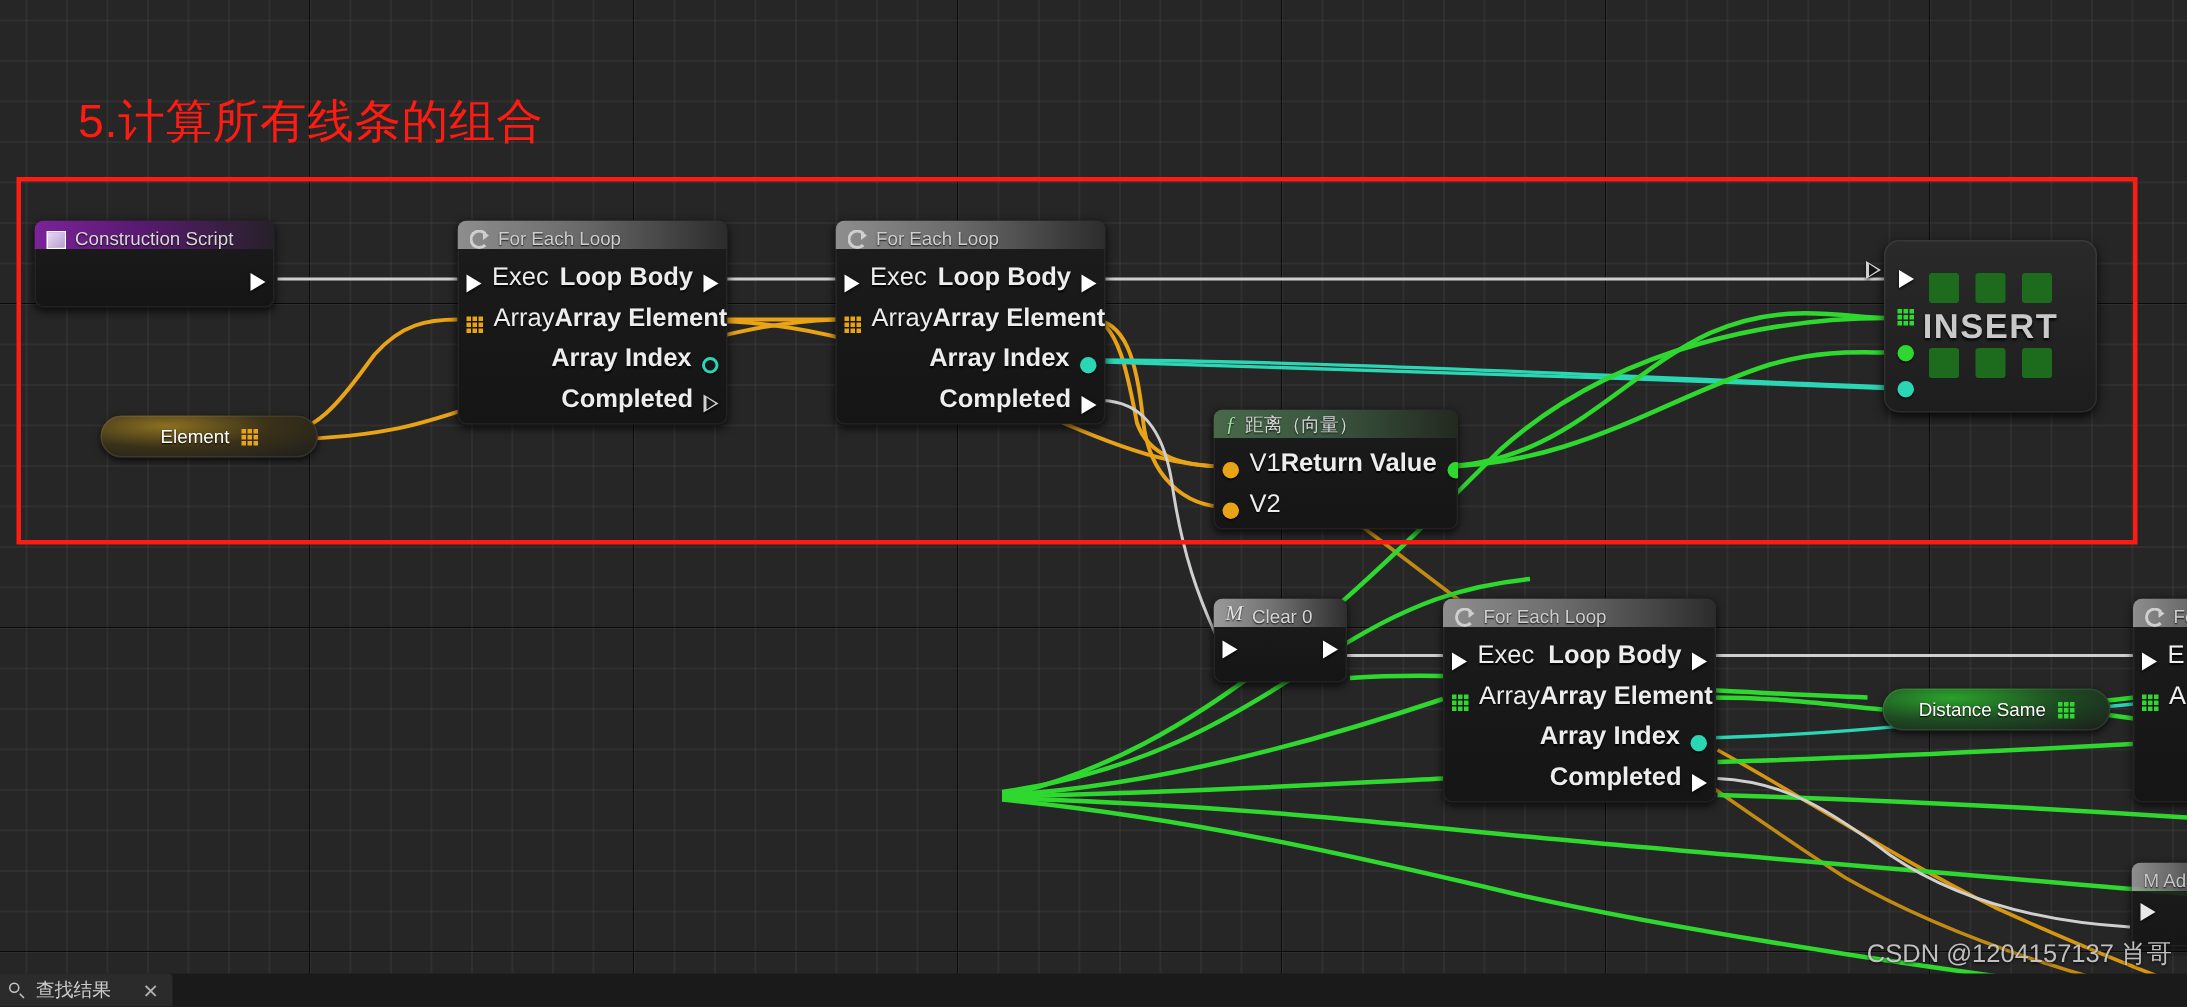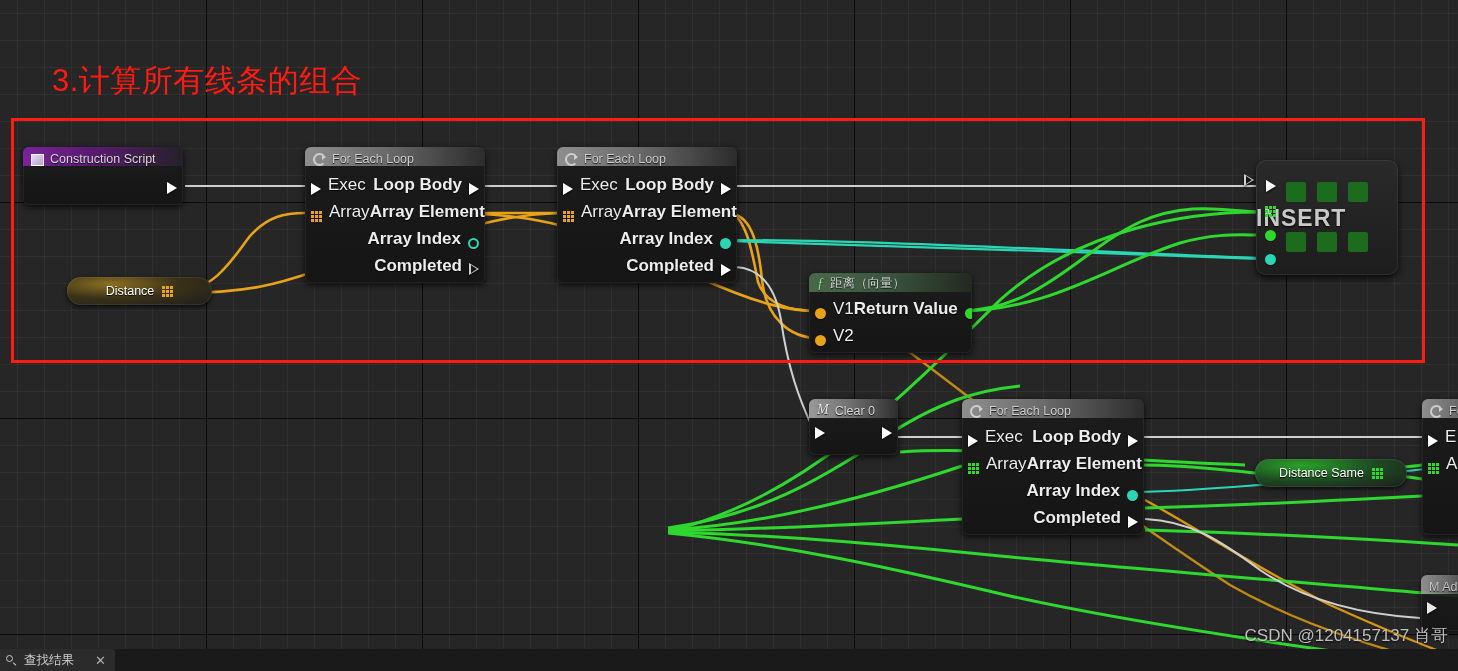--- a/index.html
+++ b/index.html
@@ -173,21 +173,21 @@
   #node-insert {
     position: absolute;
     border-radius: 10px;
     background: linear-gradient(to bottom, #2a2a2a 0%, #1d1d1d 100%);
     box-shadow: 0 3px 7px rgba(0,0,0,0.8), inset 0 0 0 1px rgba(255,255,255,0.07);
   }
   #node-insert .insert-label {
     position: absolute;
     left: 0; right: 0; top: 50%;
     transform: translateY(-50%);
-    text-align: left;
+    text-align: center;
     color: #c9c9c9;
     font-size: 23px;
     font-weight: bold;
     letter-spacing: 1px;
     text-shadow: 0 1px 2px #000;
   }
   .insert-blocks {
     position: absolute;
     display: grid;
     grid-template-columns: repeat(3, 20px);
@@ -339,21 +339,21 @@
     <path d="M735,267 C 760,268 775,285 781,320 C 788,370 800,400 810,422 C 814,430 818,433 822,436" stroke="#cfcfcf" stroke-width="2" fill="none"></path>
 
     <path d="M898,437 C 925,437 945,437 962,437" stroke="#cfcfcf" stroke-width="2" fill="none"></path>
 
     <path d="M1140,437 C 1250,437 1350,437 1458,437" stroke="#cfcfcf" stroke-width="2" fill="none"></path>
 
     <path d="M1145,519 C 1190,521 1220,540 1260,570 C 1310,604 1370,615 1420,618" stroke="#cfcfcf" stroke-width="2" fill="none"></path>
   </svg>
 
   <div id="red-box"></div>
-  <div id="title-annotation">3.计算所有线条的组合</div>
+  <div id="title-annotation">5.计算所有线条的组合</div>
 
   <div class="node" id="node-construction" style="left:23px; top:147px; width:160px; height:58px;">
     <div class="node-header hdr-event">
       <span class="icon-event"></span>
       <span>Construction Script</span>
     </div>
     <div class="node-body" style="padding-top:12px;">
       <div class="pin-row" style="justify-content:flex-end; height:20px;">
         <span class="pin right">
           <span class="exec-pin"></span>
@@ -616,21 +616,21 @@
         <i></i>
         <i></i>
         <i></i>
       </span>
     <span class="insert-pin circle-pin" style="left:9px; top:70px; background:#2fd82f;"></span>
     <span class="insert-pin circle-pin" style="left:9px; top:94px; background:#2bd6b4;"></span>
     <span class="insert-pin exec-pin hollow" style="right:12px; top:20px;"></span>
   </div>
 
   <div class="var-node var-gold" id="var-location" style="left:67px; top:277px; width:113px;">
-    <span>Distance</span>
+    <span>Element</span>
     <span class="array-pin" style="color:#e8a317">
         <i></i>
         <i></i>
         <i></i>
         <i></i>
         <i></i>
         <i></i>
         <i></i>
         <i></i>
         <i></i>

